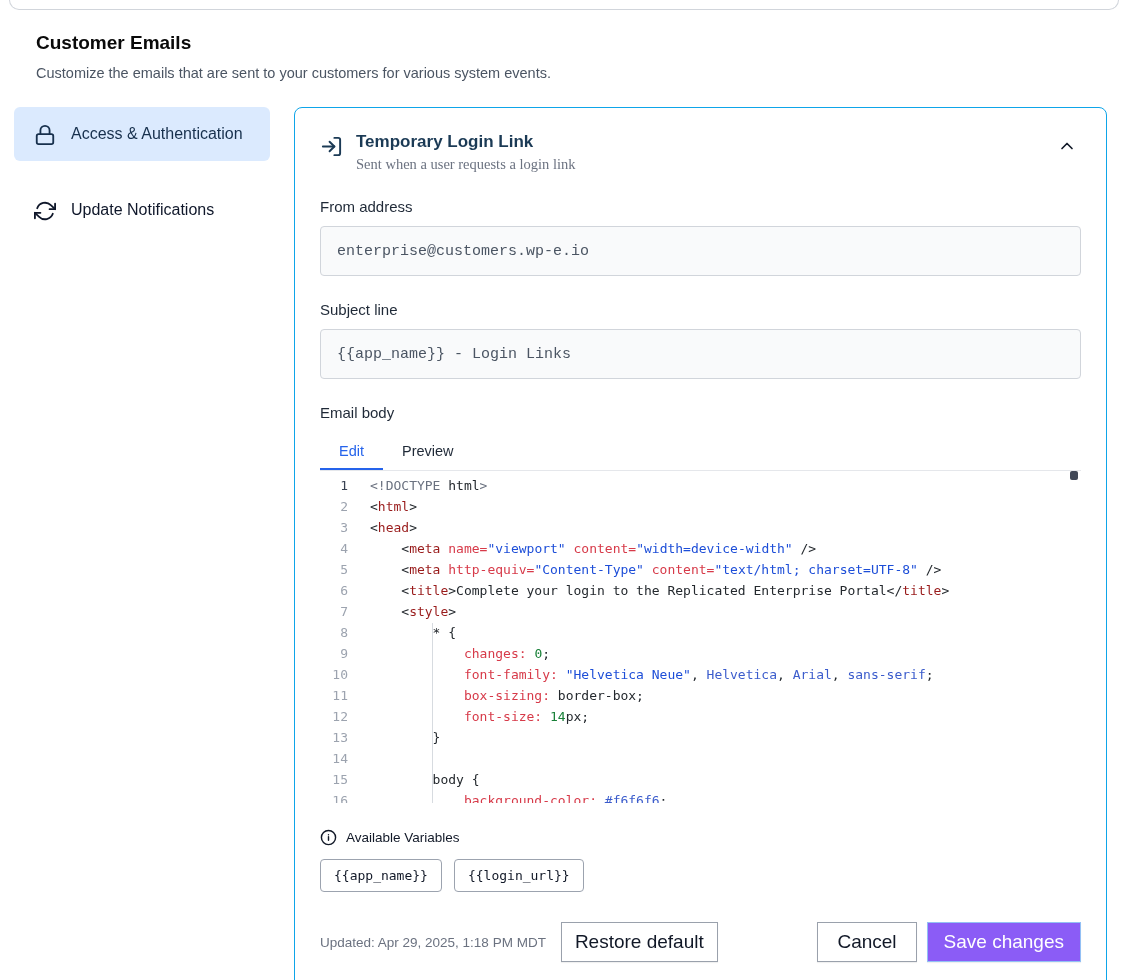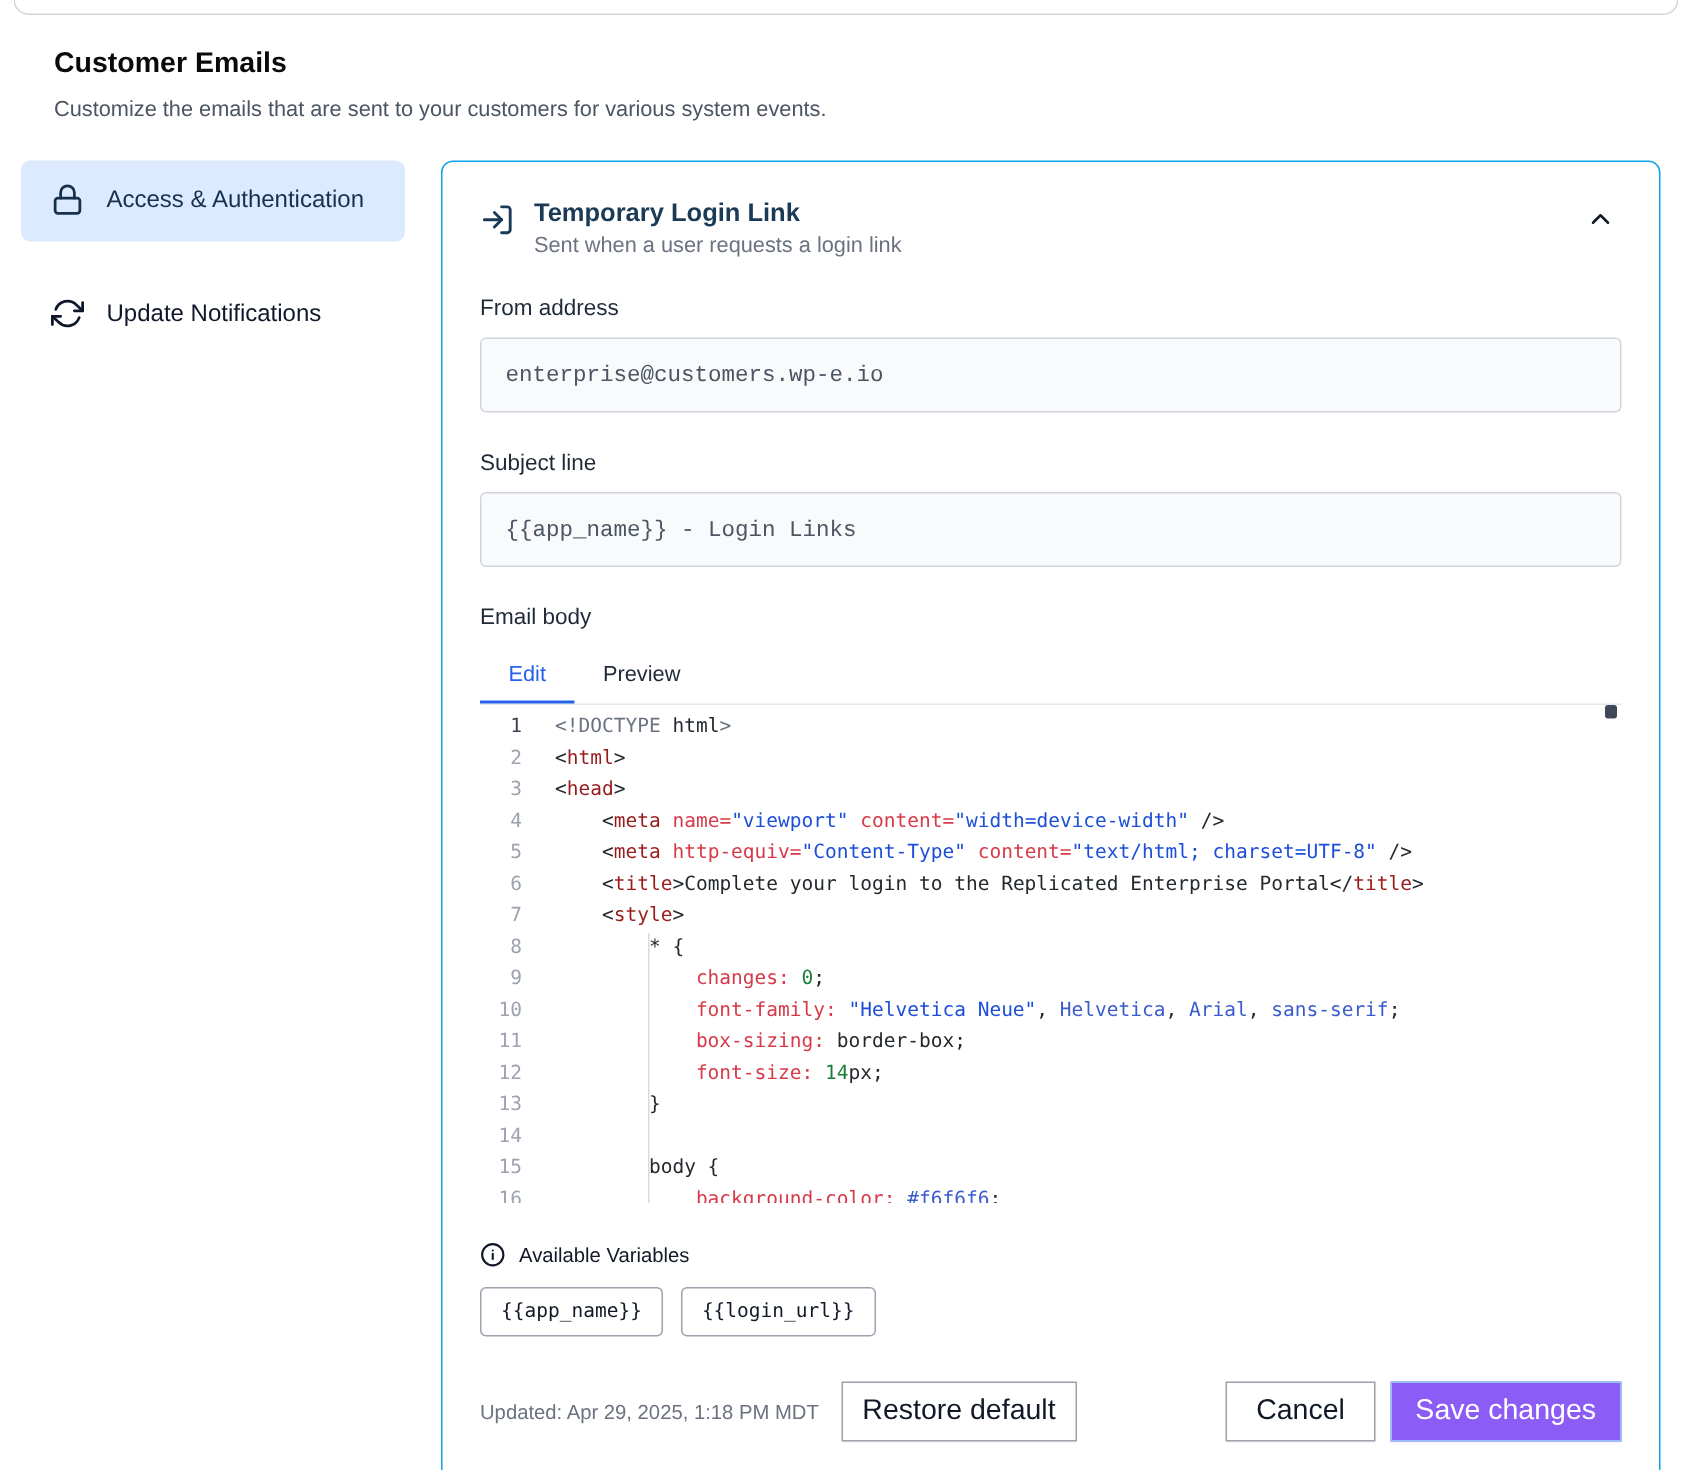--- a/index.html
+++ b/index.html
@@ -6,30 +6,30 @@
   body {
     margin: 0; width: 1128px; height: 980px; background: #fff;
     font-family: "Liberation Sans", sans-serif; color: #111827; overflow: hidden;
   }
   .top-edge { height: 10px; margin: 0 9px; border: 1px solid #d1d5db; border-top: none; border-radius: 0 0 10px 10px; }
   .page-title { margin: 22px 0 0 36px; font-size: 19px; font-weight: 700; color: #0a0a0a; }
   .page-subtitle { margin: 11px 0 0 36px; font-size: 14.5px; color: #4b5563; }
 
   .layout { display: flex; align-items: flex-start; margin-top: 26px; padding: 0 21px 0 14px; gap: 24px; }
   .sidebar { width: 256px; flex: none; }
-  .side-item { display: flex; align-items: flex-start; gap: 15px; padding: 15px 16px 15px 20px; border-radius: 6px; font-size: 16px; line-height: 1.5; color: #0f172a; font-weight: 500; cursor: pointer; }
+  .side-item { display: flex; align-items: flex-end; gap: 15px; padding: 15px 16px 15px 20px; border-radius: 6px; font-size: 16px; line-height: 1.5; color: #0f172a; font-weight: 500; cursor: pointer; }
   .side-item.active { background: #dbeafe; color: #17304d; }
   .side-item + .side-item { margin-top: 22px; }
   .side-icon { flex: none; display: flex; }
 
   .card { flex: 1; border: 1px solid #0ea5e9; border-radius: 8px; padding: 24px 25px 26px; background: #fff; }
   .card-header { display: flex; align-items: flex-start; gap: 13px; }
   .header-icon { margin-top: 3px; display: flex; color: #1b3a55; }
   .card-title { font-size: 17px; font-weight: 700; color: #1b3a55; }
-  .card-sub { font-size: 14.5px; color: #6b7280; margin-top: 4px; }
+  .card-sub { font-size: 14.5px; color: #6b7280; margin-top: 4px; font-family: Liberation Serif, serif; }
   .collapse-btn { margin-left: auto; background: none; border: none; padding: 4px; cursor: pointer; display: flex; color: #111827; }
 
   .field-label { margin: 25px 0 11px; font-size: 15px; font-weight: 500; color: #1f2937; }
   .text-input { display: block; width: 100%; height: 50px; background: #f9fafb; border: 1px solid #d1d5db; border-radius: 4px; padding: 0 16px; font-size: 15px; color: #4b5563; font-family: Liberation Mono, monospace; }
 
   .tabs { display: flex; border-bottom: 1px solid #e5e7eb; margin-top: 6px; }
   .tab { padding: 11px 19px; font-size: 14.5px; color: #1f2937; cursor: pointer; }
   .tab.active { color: #2563eb; font-weight: 500; box-shadow: inset 0 -2px 0 #2563eb; }
 
   .editor { position: relative; height: 332px; overflow: hidden; padding-top: 4px; font-family: "DejaVu Sans Mono", monospace; font-size: 13px; line-height: 21px; cursor: text; }

